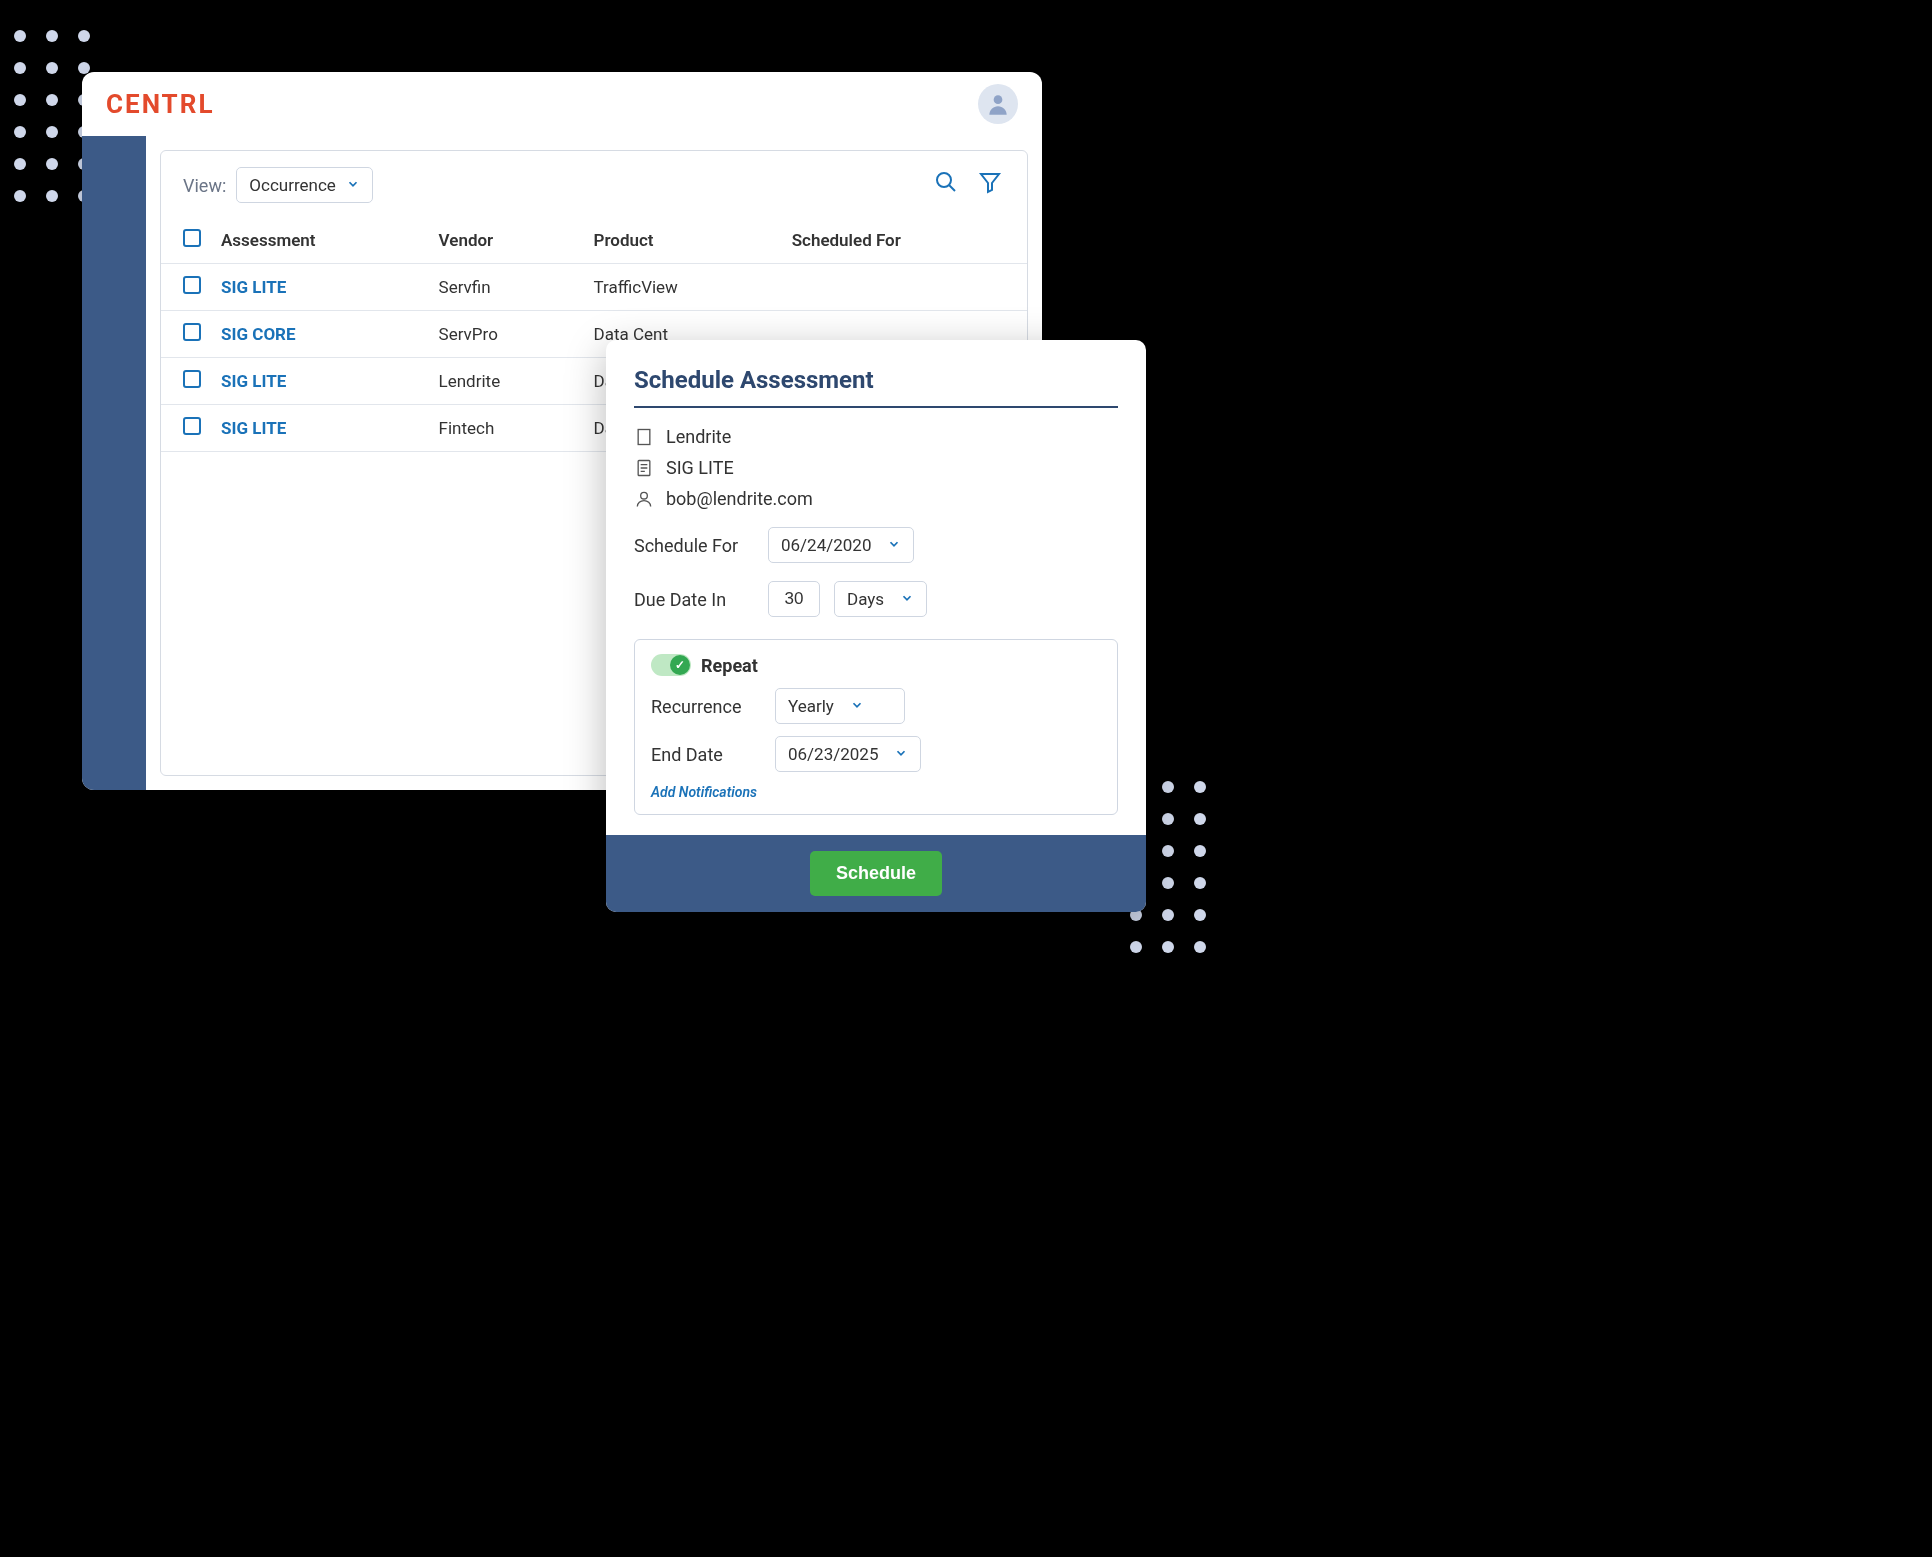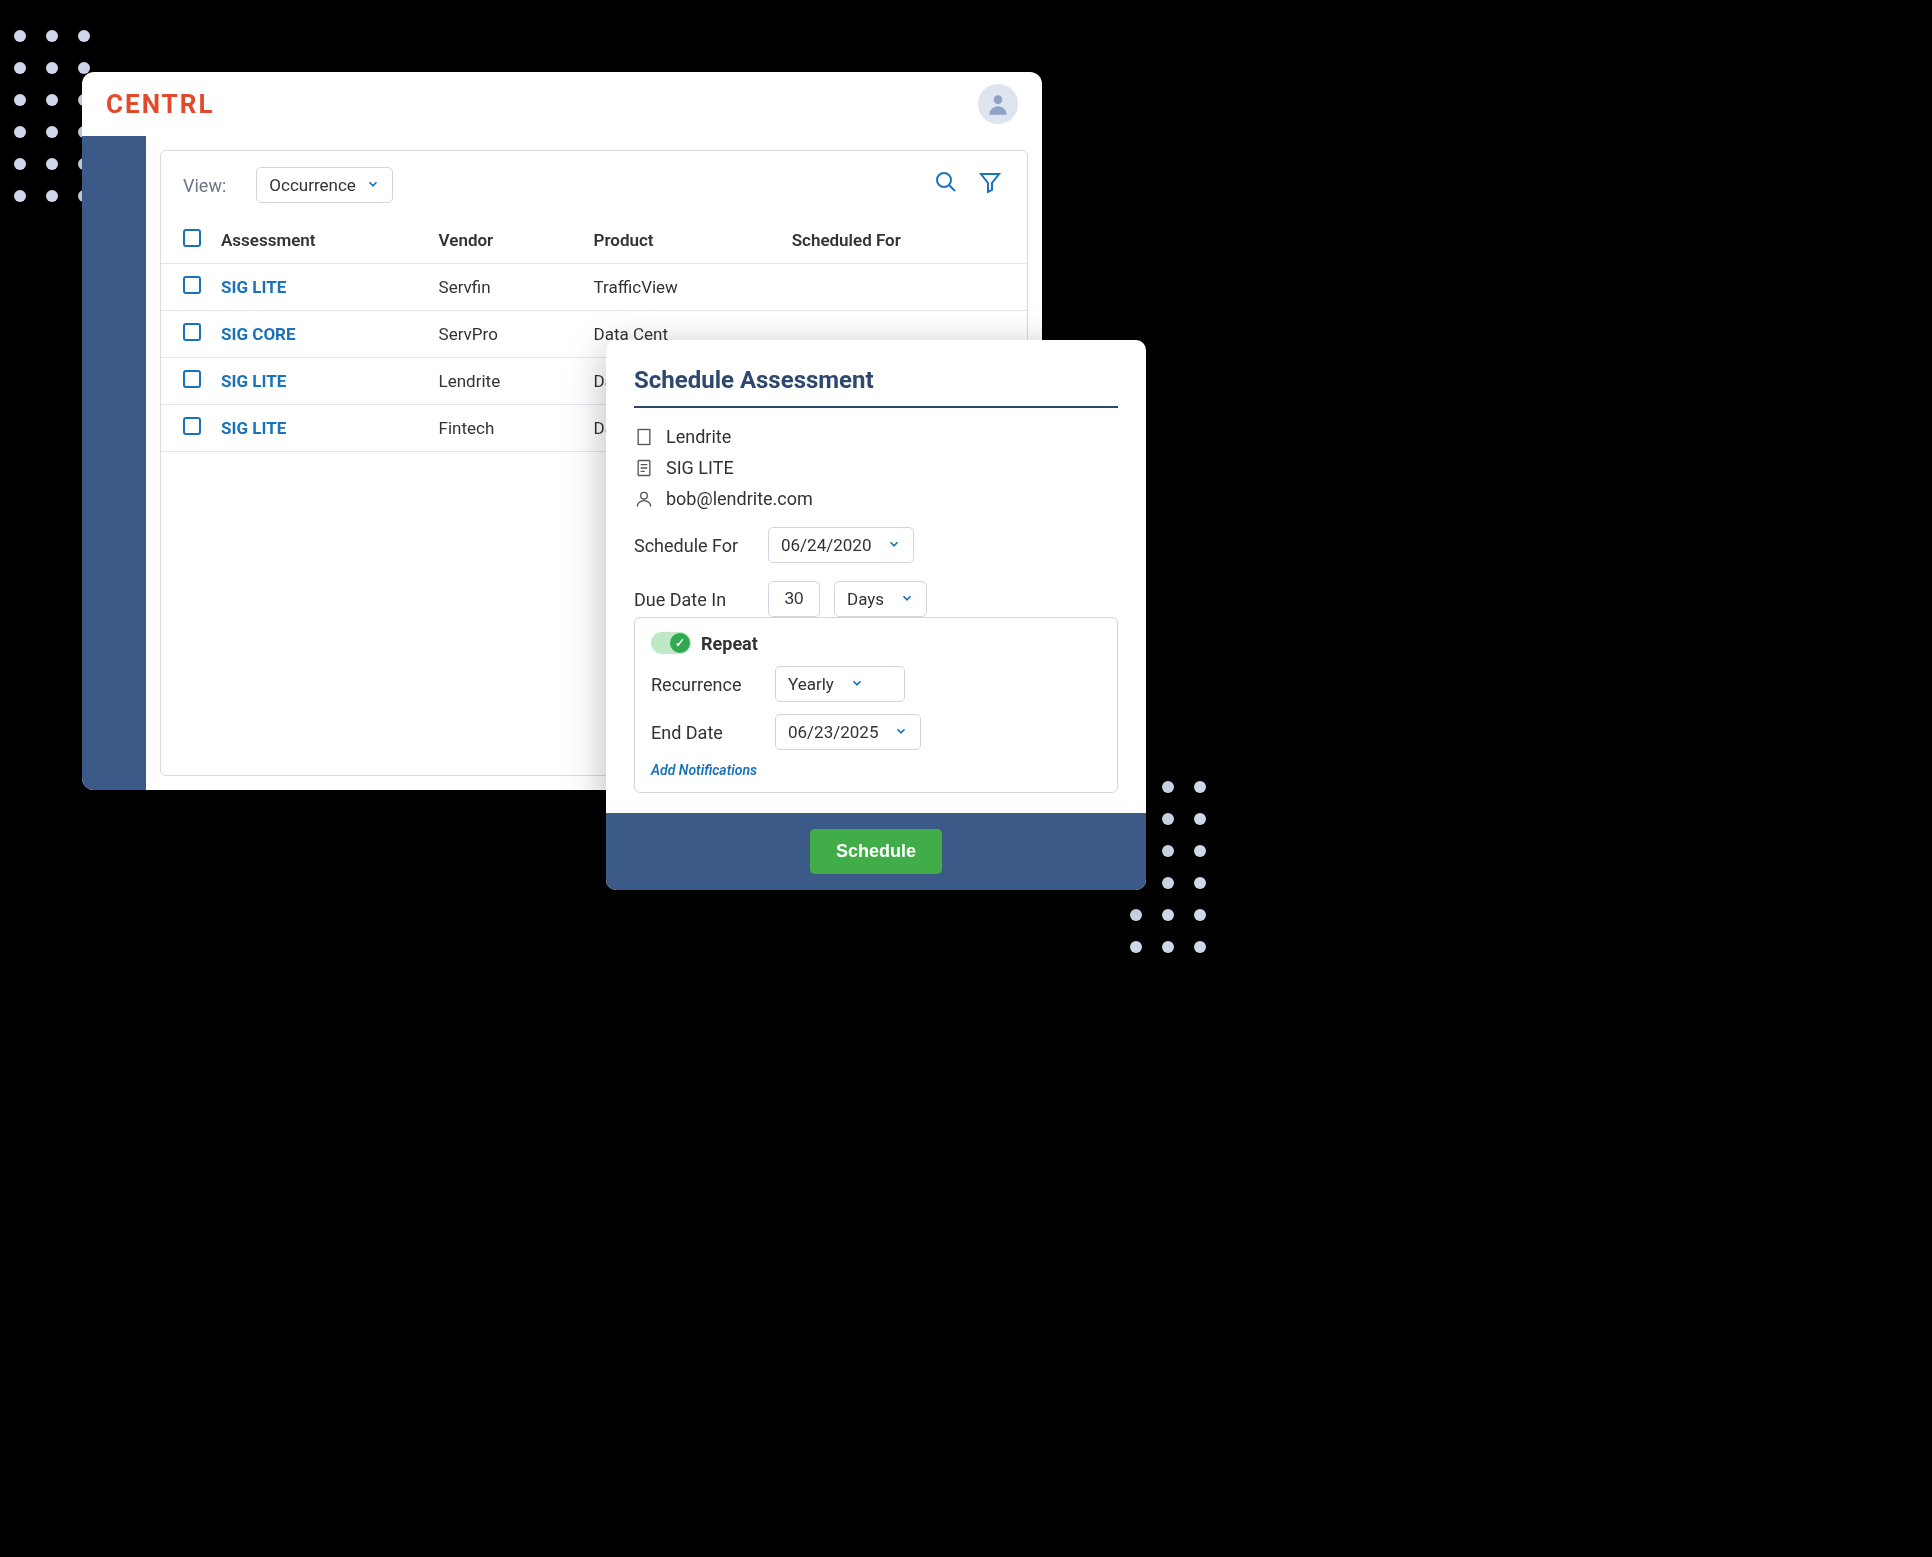--- a/index.html
+++ b/index.html
@@ -110,21 +110,20 @@
     border: 1px solid #cfd6e1;
     border-radius: 5px;
     padding: 7px 12px;
     font-size: 17px;
     color: #333;
     display: flex;
     align-items: center;
     gap: 10px;
     background: #fff;
     cursor: pointer;
-    margin-left: 20px;
   }
   .select .chev { color: #1a72b8; }
   .icon-btns { display: flex; align-items: center; gap: 14px; }
   .icon-btn {
     width: 30px; height: 30px;
     display: flex; align-items: center; justify-content: center;
     cursor: pointer;
     color: #1a72b8;
   }
   .icon-btn svg { width: 24px; height: 24px; stroke: currentColor; fill: none; stroke-width: 2; }
@@ -195,20 +194,21 @@
     background: #fff;
   }
   .input-box.sel { display: flex; align-items: center; gap: 16px; cursor: pointer; }
   .input-box .chev { color: #1a72b8; }
   .small { width: 52px; text-align: center; }
 
   .repeat-box {
     border: 1px solid #cfd6e1;
     border-radius: 6px;
     padding: 14px 16px 14px;
+    margin-top: 22px;
   }
   .repeat-head {
     display: flex;
     align-items: center;
     gap: 10px;
     margin-bottom: 12px;
   }
   .toggle {
     position: relative;
     width: 40px; height: 22px;

